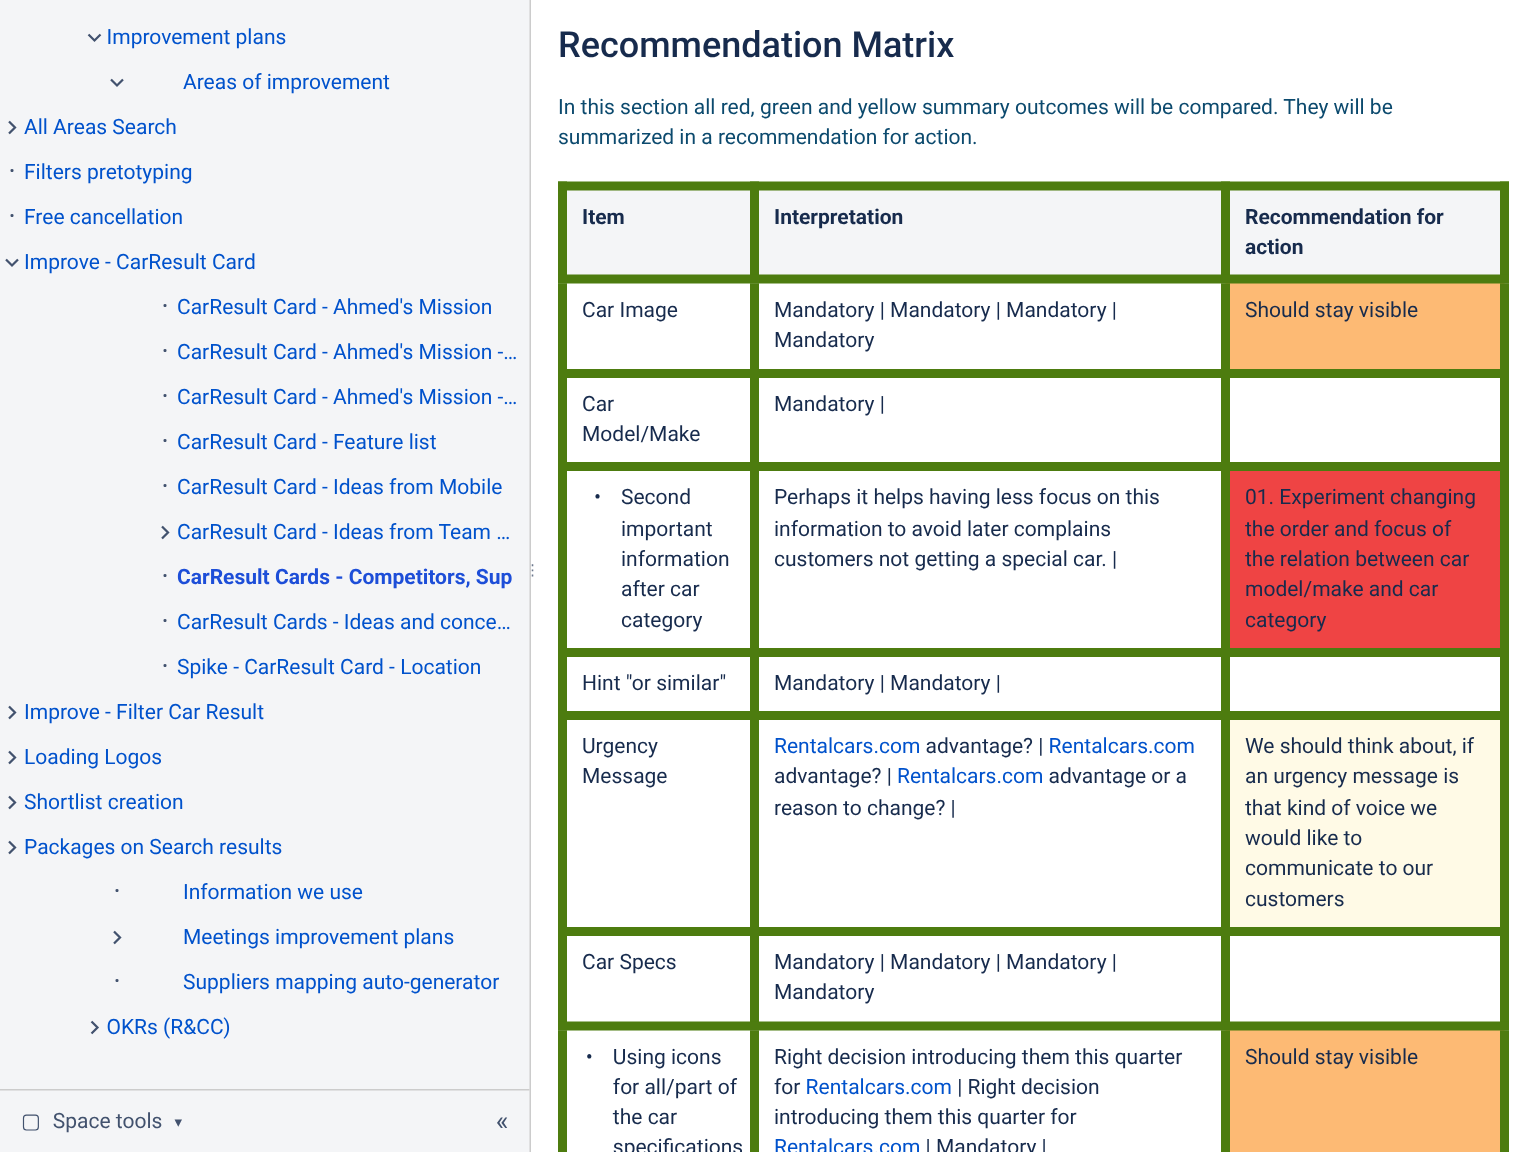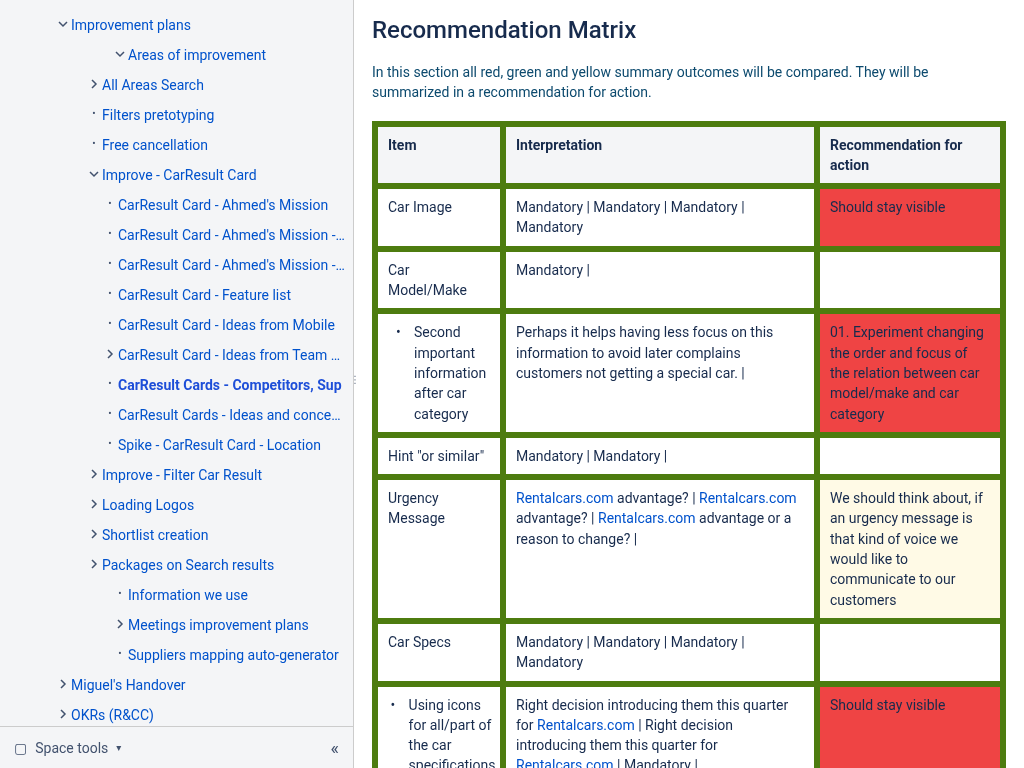--- a/index.html
+++ b/index.html
@@ -20,34 +20,34 @@
     display: flex;
     flex-direction: column;
     position: relative;
   }
   .tree {
     flex: 1;
     overflow-y: auto;
     padding: 10px 0 10px 0;
   }
   .tree ul { list-style: none; }
-  .tree-item { display: flex; align-items: flex-start; padding: 6px 8px 6px 0; line-height: 18px; }
+  .tree-item { display: flex; align-items: center; padding: 6px 8px 6px 0; line-height: 18px; }
   .tree-item .toggle {
     width: 16px; height: 16px; display: inline-flex; align-items:center; justify-content:center;
     color: #42526e; font-size: 16px; cursor: pointer; flex-shrink:0;
   }
   .tree-item .bullet {
     width: 16px; height: 16px; display:inline-flex; align-items:center; justify-content:center;
     color: #42526e; font-size: 10px; flex-shrink:0;
   }
   .tree-item a { color: #0052cc; text-decoration: none; white-space: nowrap; overflow: hidden; text-overflow: ellipsis; }
   .tree-item .current { color: #1d4ed8; font-weight: 700; white-space: nowrap; overflow: hidden; text-overflow: clip; display:inline-block;}
   .l0 { padding-left: 55px; }
-  .l1 { padding-left: 112px; }
-  .l2 { padding-left: 86px; }
+  .l1 { padding-left: 70px; gap: 36px; }
+  .l2 { }
   .l3 { padding-left: 102px; }
   .sidebar-footer {
     border-top: 1px solid #ccc;
     padding: 10px 14px;
     display:flex; align-items:center; justify-content:space-between;
     color:#42526e;
   }
   .sidebar-footer .left { display:flex; align-items:center; gap:8px; cursor:pointer; }
   .collapse-btn { font-size: 18px; color:#42526e; cursor:pointer;}
   .main {
@@ -59,21 +59,21 @@
   .intro { font-size:14px; line-height:1.45; color:#0c4a6e; margin-bottom:18px;}
   table { border-collapse: collapse; width: 100%; table-layout: fixed;}
   th, td { border:6px solid #4d7c0f; padding:8px 10px; font-size:14px; line-height:1.45; vertical-align: top; text-align:left;}
   th { background:#f4f5f7; font-weight:700;}
   col.c1 { width: 128px;}
   col.c2 { width: 314px;}
   col.c3 { width: 186px;}
   .row-bullet { display:flex;justify-content:center; }
   .row-bullet .dot { width:18px; flex-shrink:0; text-align:left;}
   .row-bullet .dot::before { content:"•"; }
-  .bg-blue { background:#ef4444;margin-top:28px; }
+  .bg-blue { background:#fdba74;margin-top:28px; }
   .bg-green { background:#ef4444; }
   .bg-yellow { background:#fffae6; }
   a.inline { color:#0052cc; text-decoration:none;}
   .resize-hint { position:absolute; right:-7px; top:374px; color:#6b778c; font-size:10px;}
 </style>
 </head>
 <body>
 
 <div class="sidebar">
   <div class="tree">
@@ -241,30 +241,20 @@
                 <path d="M3 1 L7 5 L3 9" fill="none" stroke="#42526e" stroke-width="1.5"></path>
               </svg>
             </span>
             <a href="#">Meetings improvement plans</a>
           </div>
         </li>
         <li>
           <div class="tree-item l1">
             <span class="bullet">•</span>
             <a href="#">Suppliers mapping auto-generator</a>
-          </div>
-        </li>
-        <li>
-          <div class="tree-item l0">
-            <span class="toggle">
-              <svg width="10" height="10" viewBox="0 0 10 10">
-                <path d="M3 1 L7 5 L3 9" fill="none" stroke="#42526e" stroke-width="1.5"></path>
-              </svg>
-            </span>
-            <a href="#">Miguel's Handover</a>
           </div>
         </li>
         <li>
           <div class="tree-item l0">
             <span class="toggle">
               <svg width="10" height="10" viewBox="0 0 10 10">
                 <path d="M3 1 L7 5 L3 9" fill="none" stroke="#42526e" stroke-width="1.5"></path>
               </svg>
             </span>
             <a href="#">OKRs (R&amp;CC)</a>

